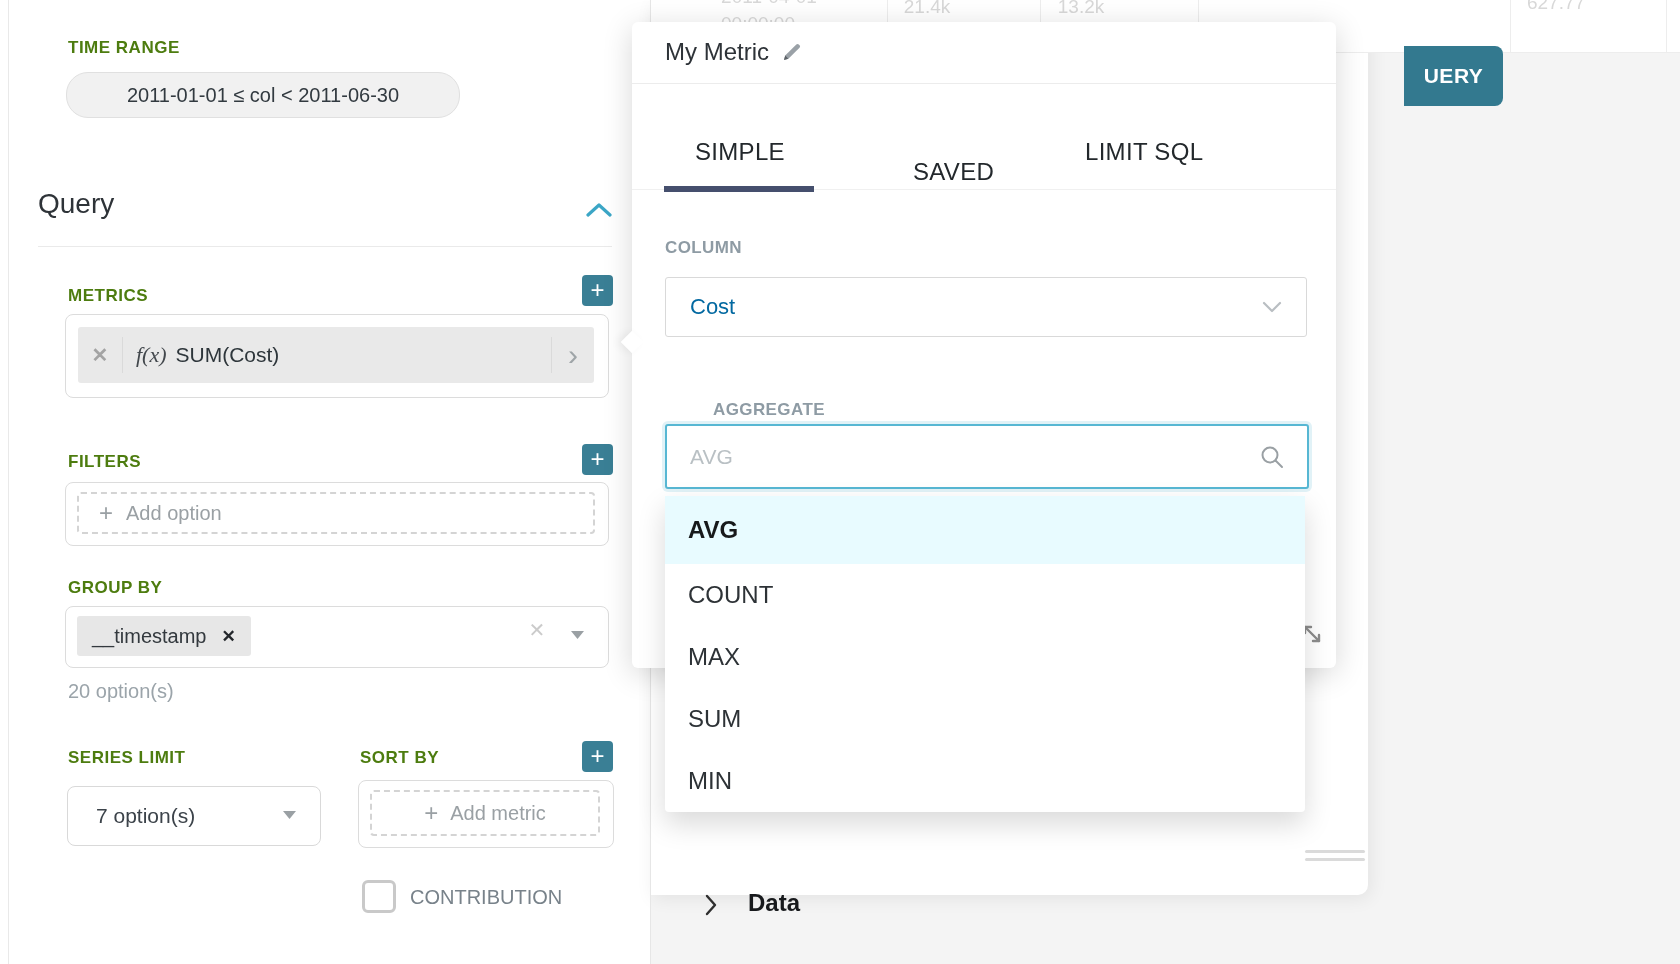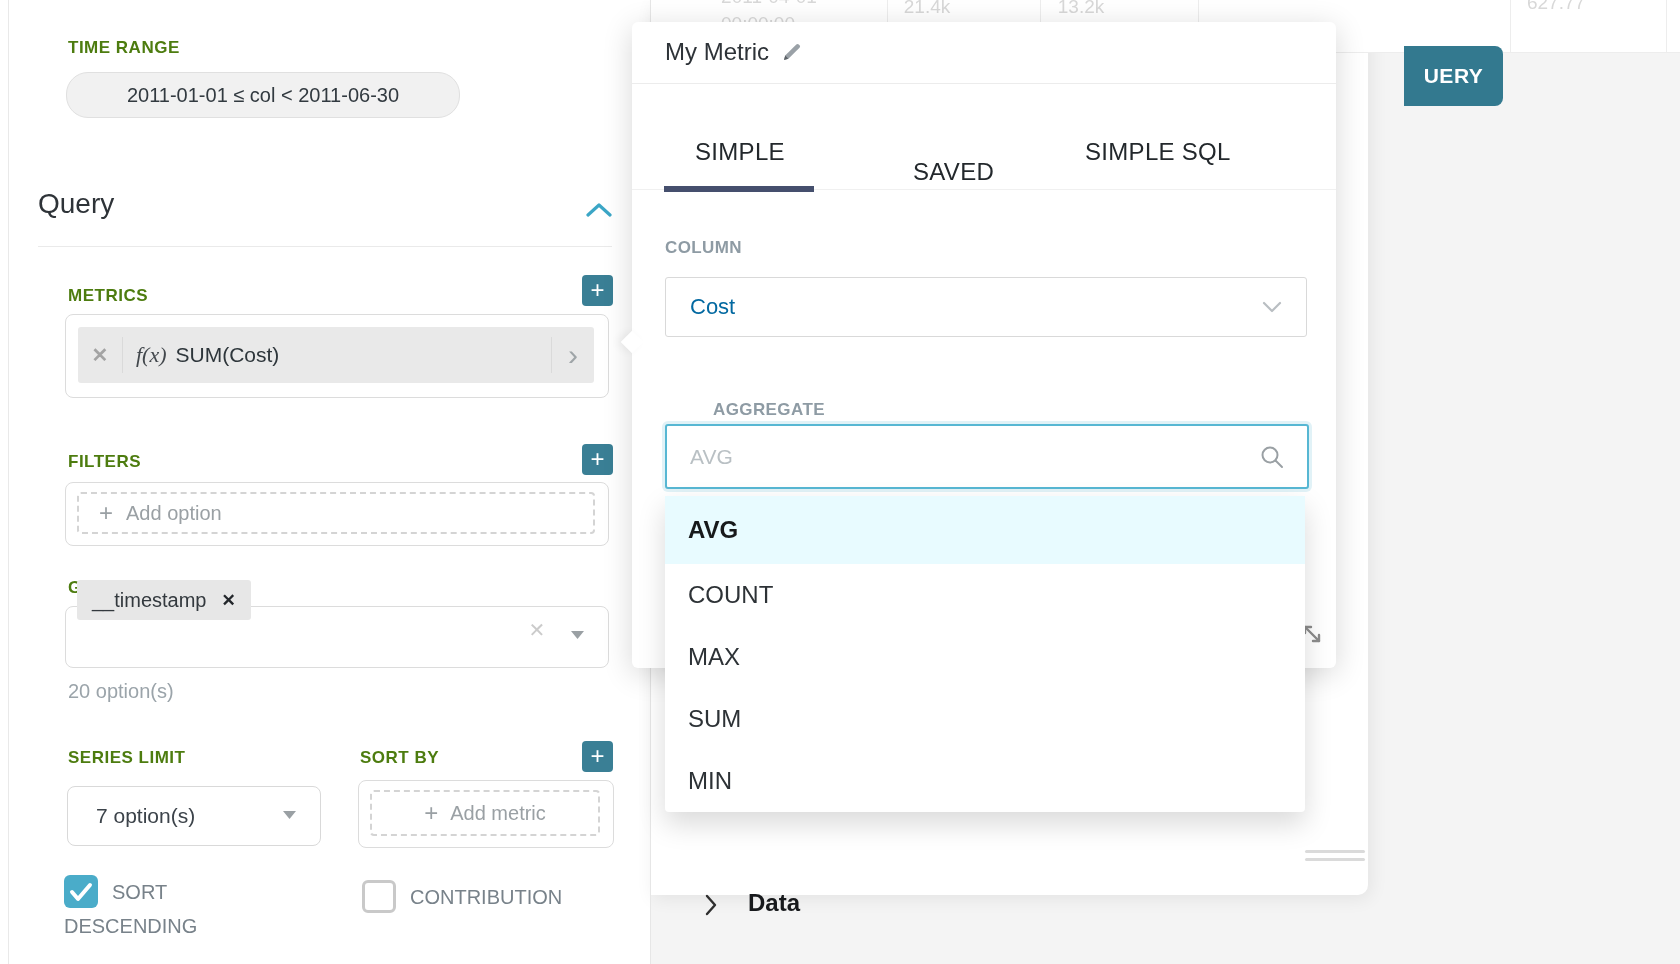--- a/index.html
+++ b/index.html
@@ -32,21 +32,21 @@
   .pill-fx{margin-left:13px;font-family:"Liberation Serif",serif;font-style:italic;
            font-size:22px;color:#43484d;}
   .pill-name{margin-left:9px;font-size:21px;color:#2e363b;flex:1;}
   .pill-chevron{width:42px;text-align:center;color:#9fa5a8;font-size:30px;line-height:52px;cursor:pointer;}
 
   .box-outline{position:absolute;border:1px solid #dcdcdc;border-radius:8px;background:#fff;}
   .dashed-box{position:absolute;border:2px dashed #d4d4d4;border-radius:4px;display:flex;
               align-items:center;color:#9aa0a4;font-size:20px;}
   .dash-plus{font-size:24px;color:#9aa0a4;}
 
-  .gb-tag{position:absolute;left:77px;top:580px;height:40px;background:#e7e7e7;border-radius:3px;
+  .gb-tag{position:absolute;left:77px;top:616px;height:40px;background:#e7e7e7;border-radius:3px;
           display:inline-flex;align-items:center;padding:0 15px;font-size:20px;color:#33393e;cursor:pointer;}
   .tag-x{margin-left:15px;font-size:17px;font-weight:700;color:#23272b;}
   .gb-clear{position:absolute;left:524px;top:618px;width:26px;text-align:center;
             font-size:20px;color:#cbcbcb;cursor:pointer;}
   .gb-hint{position:absolute;left:68px;top:680px;font-size:20px;color:#9ba4aa;}
 
   .series-select{position:absolute;left:67px;top:786px;width:252px;height:58px;border:1px solid #d9d9d9;
                  border-radius:8px;background:#fff;display:flex;align-items:center;cursor:pointer;}
   .series-value{margin-left:28px;font-size:21px;color:#3c434a;}
 
@@ -159,28 +159,20 @@
     <svg class="abs" style="left:282px;top:810px;" width="15" height="10" viewBox="0 0 15 10">
       <path d="M1 1 L7.5 9 L14 1 Z" fill="#9aa0a4"></path>
     </svg>
 
     <div class="box-outline" style="left:358px;top:780px;width:254px;height:66px;"></div>
     <div class="dashed-box" style="left:370px;top:790px;width:226px;height:42px;justify-content:center;">
       <span class="dash-plus">+</span>
       <span style="margin-left:12px;">Add metric</span>
     </div>
 
-    <div class="abs" style="left:64px;top:875px;width:240px;">
-      <div class="checkbox checked">
-        <svg width="34" height="33" viewBox="0 0 34 33">
-          <polyline points="8,17 14,24 26,10" fill="none" stroke="#ffffff" stroke-width="4" stroke-linecap="round" stroke-linejoin="round"></polyline>
-        </svg>
-      </div>
-      <p class="cb-label">SORT DESCENDING</p>
-    </div>
     <div class="abs" style="left:362px;top:880px;width:290px;">
       <div class="checkbox unchecked"></div>
       <p class="cb-label">CONTRIBUTION</p>
     </div>
   </div>
 
   <div class="chart-card"></div>
   <div class="top-strip"></div>
   <div class="strip-line"></div>
   <div class="grid-v" style="left:887px;"></div>
@@ -214,21 +206,21 @@
       <span class="pop-title">My Metric</span>
       <svg width="22" height="22" viewBox="0 0 22 22">
         <path d="M3 19 L4.2 14.6 L15.3 3.5 A1.8 1.8 0 0 1 17.8 3.5 L18.5 4.2 A1.8 1.8 0 0 1 18.5 6.7 L7.4 17.8 Z" fill="#9aa1a7"></path>
         <path d="M3 19 L4.2 14.6 L7.4 17.8 Z" fill="#5d6368"></path>
       </svg>
     </div>
     <div class="pop-divider"></div>
 
     <span class="tab" style="left:63px;">SIMPLE</span>
     <span class="tab" style="left:281px;margin-top:20px;">SAVED</span>
-    <span class="tab" style="left:453px;">SIMPLE SQL</span>
+    <span class="tab" style="left:453px;">LIMIT SQL</span>
     <div class="tabs-line"></div>
     <div class="tab-underline"></div>
 
     <div class="pop-label" style="left:33px;top:216px;">COLUMN</div>
     <div class="column-select">
       <span class="column-value">Cost</span>
       <svg style="margin-right:24px;" width="20" height="12" viewBox="0 0 20 12">
         <polyline points="2,2 10,10 18,2" fill="none" stroke="#b9bec2" stroke-width="2.2" stroke-linecap="round" stroke-linejoin="round"></polyline>
       </svg>
     </div>

